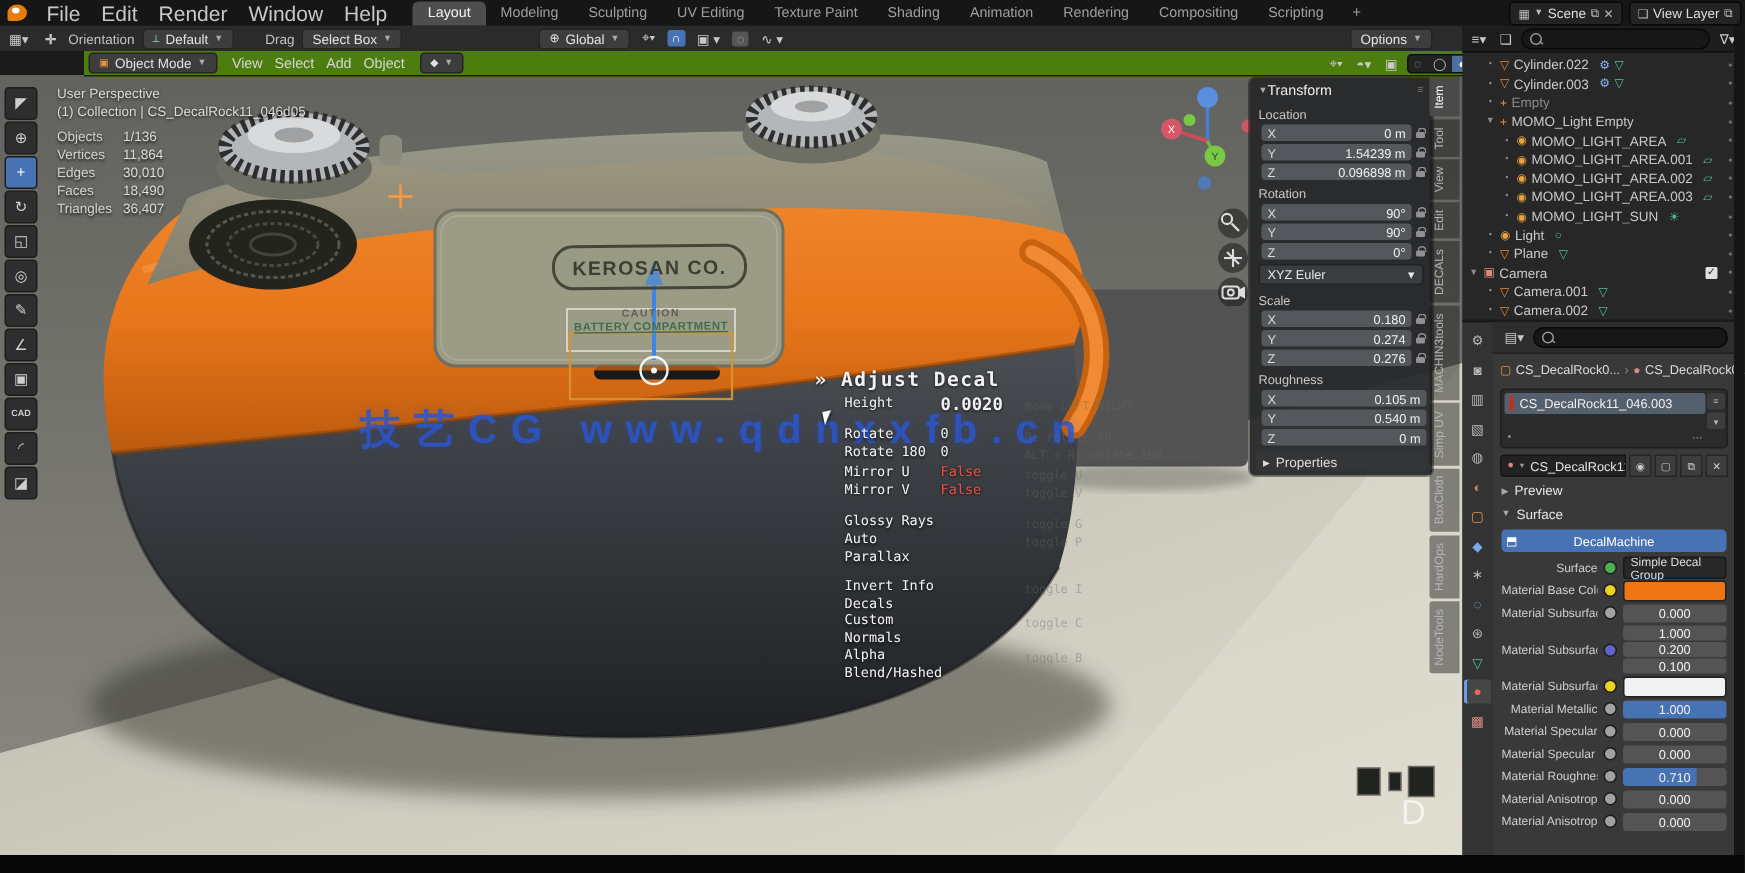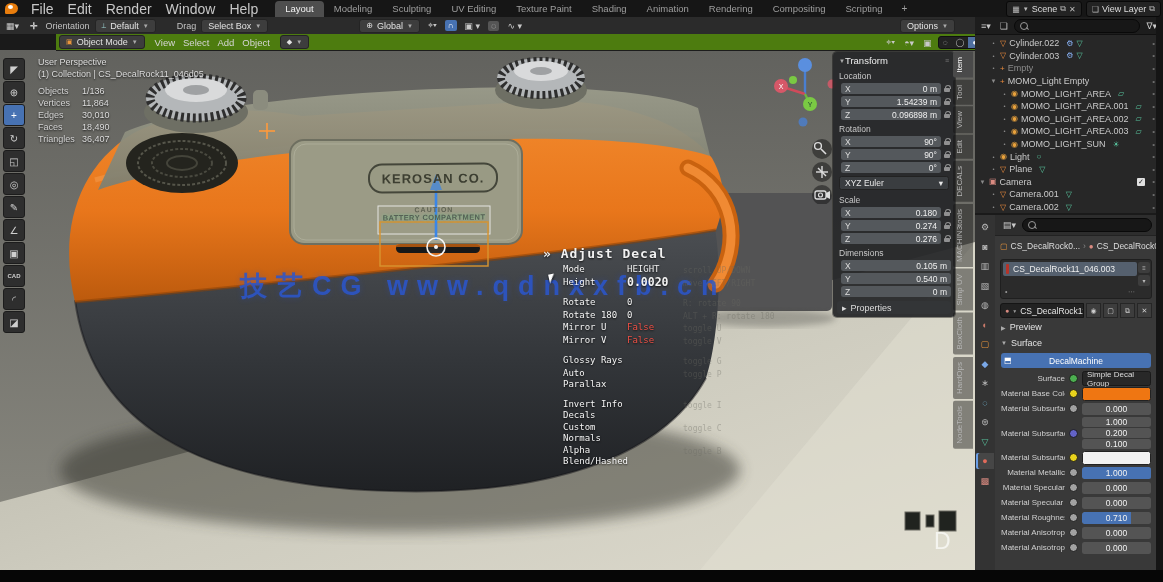--- a/index.html
+++ b/index.html
@@ -51,21 +51,21 @@
   .hud-row .hv{width:56px;}
   .hud-row .hv.red{color:#ee5045;}
   .hud-row .hv.big{font-size:11.5px;font-weight:bold;}
   .hud-row .hint{color:#6a6a62;opacity:.38;text-shadow:none;font-size:8px;padding-top:1px;white-space:nowrap;}
   .hud-gap{height:8px;}
   .cursor-arrow{position:absolute;left:549px;top:274px;width:0;height:0;border-left:6px solid #fff;border-bottom:9px solid transparent;transform:rotate(-12deg);filter:drop-shadow(0 1px 1px #000);z-index:17;}
   
   .badge{left:368px;top:163px;width:126px;height:26px;border:2px solid #44463a;border-radius:14px;background:rgba(150,152,130,.30);color:#3c3e31;font-weight:bold;font-size:13px;letter-spacing:1px;display:flex;align-items:center;justify-content:center;transform:rotate(-.5deg);z-index:12;}
   .caution{left:379px;top:206px;width:110px;text-align:center;z-index:12;color:#5f6253;transform:rotate(-.5deg);}
   .caution .c1{font-size:7px;font-weight:bold;letter-spacing:1px;}
-  .caution .c2{font-size:7.5px;font-weight:bold;letter-spacing:.4px;color:#566055;text-shadow:0 0 3px rgba(90,220,140,.55);}
+  .caution .c2{font-size:7.5px;font-weight:bold;letter-spacing:.4px;color:#566055;text-shadow:0 0 3px rgba(90,220,140,.55);text-decoration:underline;}
   .dletter{left:934px;top:528px;font-size:23px;color:#f4f4ef;z-index:12;font-family:"Liberation Sans",sans-serif;}
   
   .npanel{left:833px;top:52px;width:122px;background:rgba(38,39,41,.94);border-radius:4px;z-index:18;padding-bottom:2px;box-shadow:0 0 0 1px rgba(0,0,0,.4);}
   .np-head{display:flex;justify-content:space-between;align-items:center;font-size:9.5px;color:#eee;padding:3px 6px 2px;}
   .np-sec{font-size:8.5px;color:#c9c9c9;padding:3px 6px 1px;}
   .np-row{display:flex;align-items:center;gap:3px;padding:1px 4px 1px 8px;}
   .np-field{flex:1;display:flex;background:#54585c;border-radius:2.5px;height:11px;align-items:center;font-size:8.5px;color:#f0f0f0;padding:0 4px;}
   .np-field .ax{width:8px;color:#ddd;}
   .np-field .val{flex:1;text-align:right;}
   .lock{width:7px;height:8px;position:relative;opacity:.8;}
@@ -376,25 +376,20 @@
         <div class="srow"><span class="k">Faces</span><span>18,490</span></div>
         <div class="srow"><span class="k">Triangles</span><span>36,407</span></div>
       </div>
   </div>
 
   <div class="abs watermark">技艺CG www.qdnxxfb.cn</div>
 
   <div class="abs hud">
     <div class="hud-title">» Adjust Decal</div>
     <div class="hud-rows" id="hud-rows">
-        <div class="hud-row">
-          <span class="hl">Mode</span>
-          <span class="hv">HEIGHT</span>
-          <span class="hint">scroll UP/DOWN</span>
-        </div>
         <div class="hud-row">
           <span class="hl">Height</span>
           <span class="hv big">0.0020</span>
           <span class="hint">move LEFT/RIGHT</span>
         </div>
         <div class="hud-gap"></div>
         <div class="hud-row">
           <span class="hl">Rotate</span>
           <span class="hv">0</span>
           <span class="hint">R: rotate 90</span>
@@ -563,21 +558,21 @@
           </div>
           <span class="lock"></span>
         </div>
         <div class="np-row">
           <div class="np-field">
             <span class="ax">Z</span>
             <span class="val">0.276</span>
           </div>
           <span class="lock"></span>
         </div>
-        <div class="np-sec">Dimensions</div>
+        <div class="np-sec">Roughness</div>
         <div class="np-row">
           <div class="np-field">
             <span class="ax">X</span>
             <span class="val">0.105 m</span>
           </div>
         </div>
         <div class="np-row">
           <div class="np-field">
             <span class="ax">Y</span>
             <span class="val">0.540 m</span>

